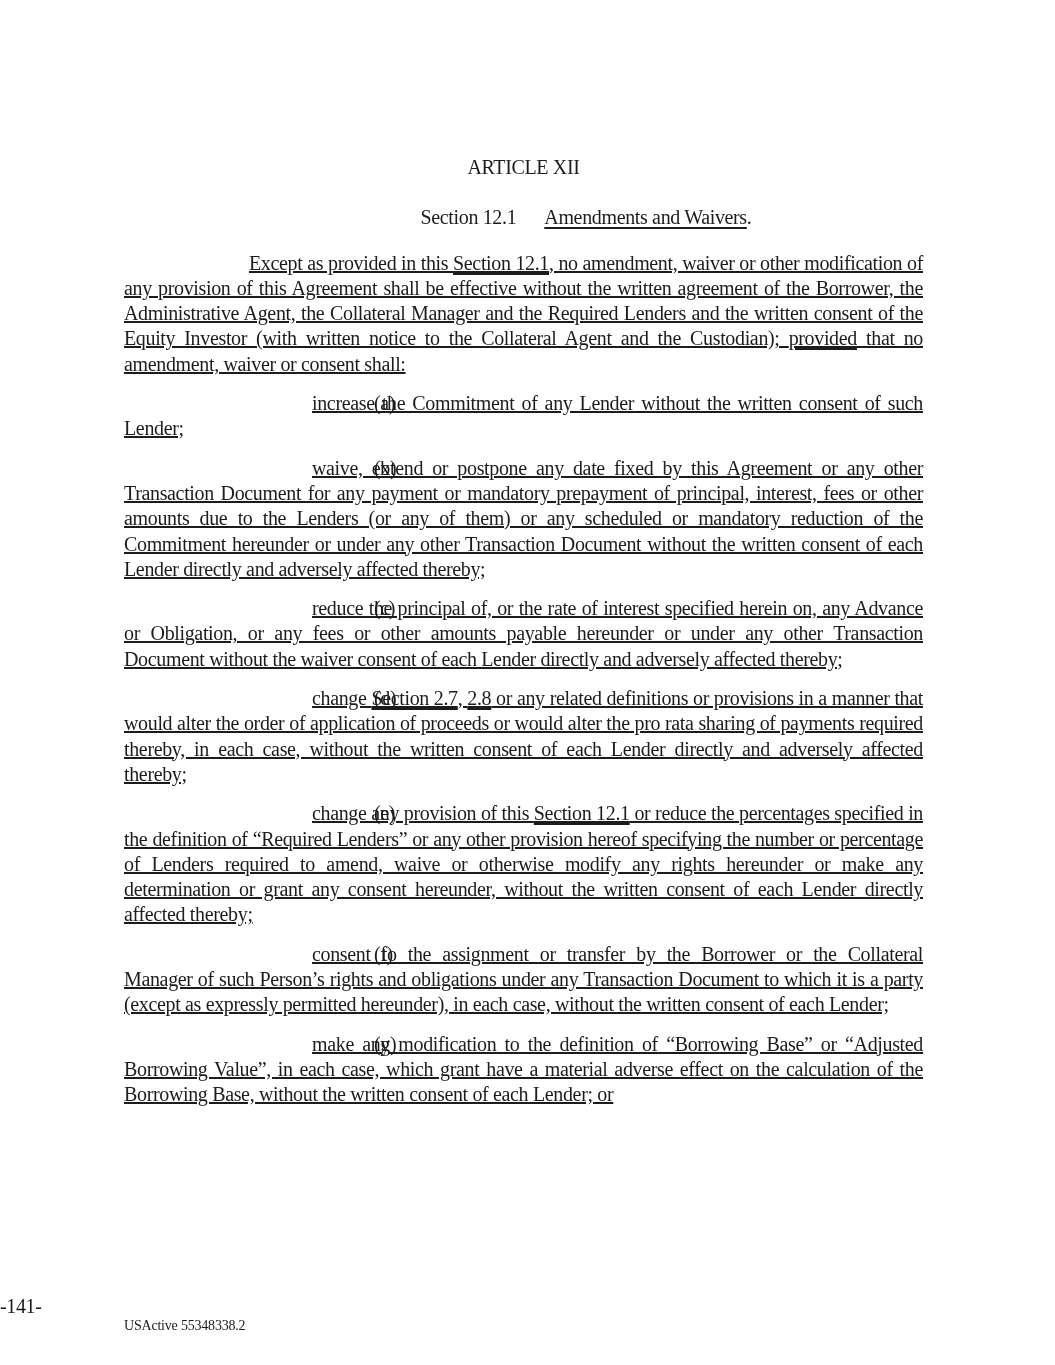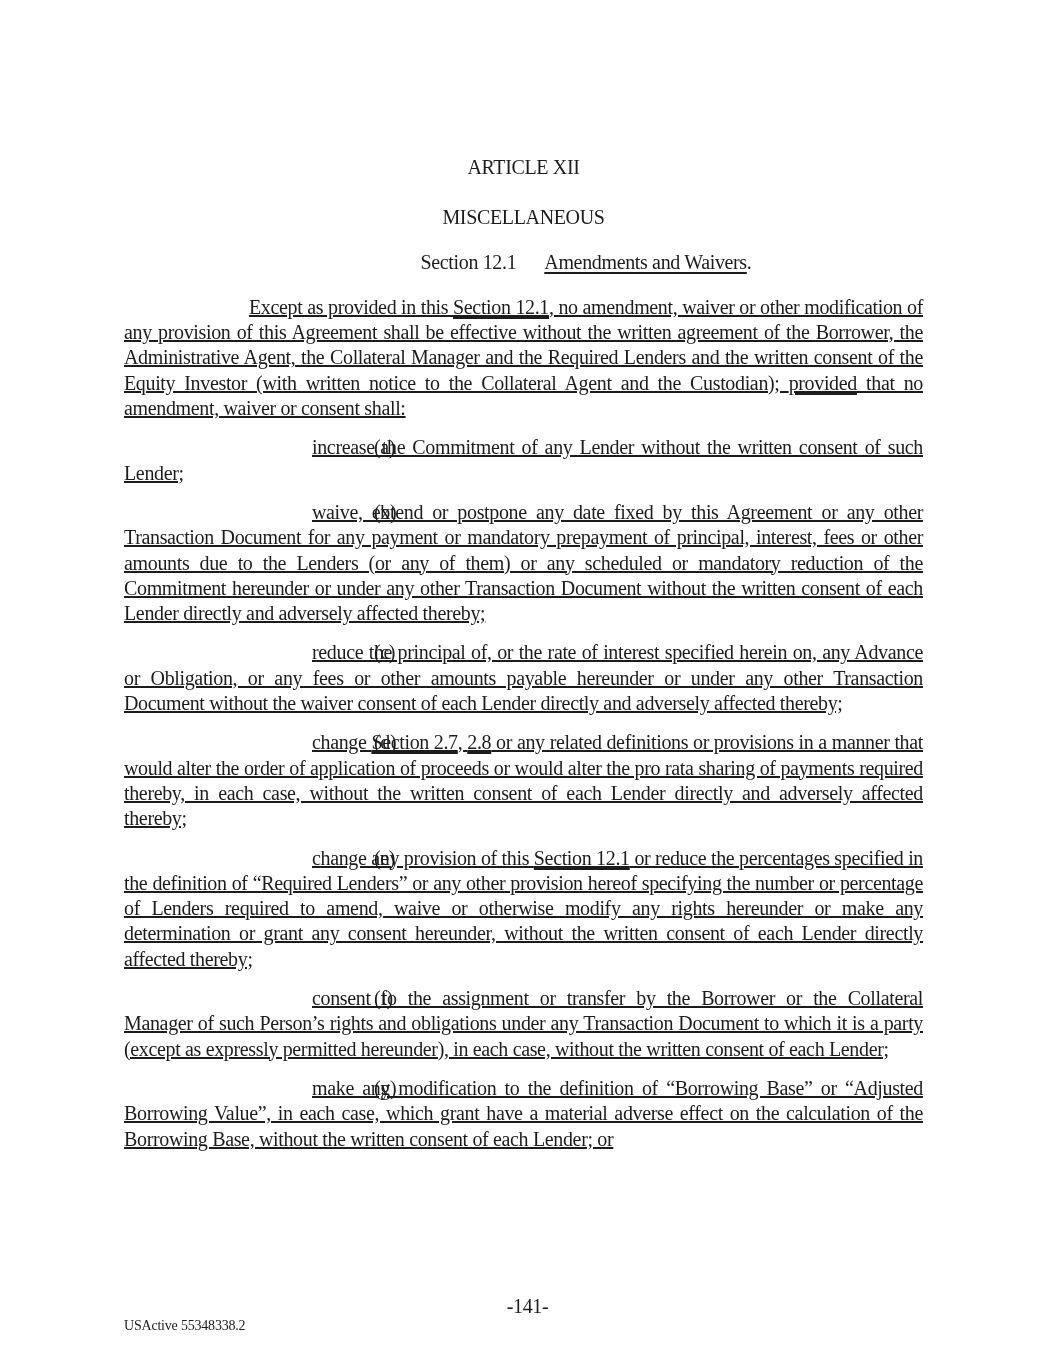--- a/index.html
+++ b/index.html
@@ -53,42 +53,41 @@
     width: 63px;
   }
   .u {
     text-decoration: underline;
     text-underline-offset: 3px;
     text-decoration-thickness: 1.5px;
   }
   .footer-page-number {
     position: absolute;
     top: 1262px;
-    left: 12px;
+    left: 0;
     right: 0;
-    text-align: center;
+    text-align: left;
   }
   .footer-doc-id {
     position: absolute;
     top: 1285px;
     left: 124px;
     font-size: 14px;
     line-height: 18px;
     letter-spacing: -0.2px;
   }
 </style>
 </head>
 <body>
 
 <div class="page">
   <div class="content">
 
     <div class="heading">ARTICLE XII</div>
 
-    <div class="heading heading-sub">MISCELLANEOUS</div>
 
     <p class="section-line"><span>Section 12.1</span><span class="tab-gap"></span><span class="u">Amendments and Waivers</span><span>.</span></p>
 
     <p class="para"><span>Except as provided in this </span><span class="u">Section 12.1</span><span>, no amendment, waiver or other modification of any provision of this Agreement shall be effective without the written agreement of the Borrower, the Administrative Agent, the Collateral Manager and the Required Lenders and the written consent of the Equity Investor (with written notice to the Collateral Agent and the Custodian); </span><span class="u">provided</span><span> that no amendment, waiver or consent shall:</span></p>
 
     <p class="para"><span class="clause-label">(a)</span><span>increase the Commitment of any Lender without the written consent of such Lender;</span></p>
 
     <p class="para"><span class="clause-label">(b)</span><span>waive, extend or postpone any date fixed by this Agreement or any other Transaction Document for any payment or mandatory prepayment of principal, interest, fees or other amounts due to the Lenders (or any of them) or any scheduled or mandatory reduction of the Commitment hereunder or under any other Transaction Document without the written consent of each Lender directly and adversely affected thereby;</span></p>
 
     <p class="para"><span class="clause-label">(c)</span><span>reduce the principal of, or the rate of interest specified herein on, any Advance or Obligation, or any fees or other amounts payable hereunder or under any other Transaction Document without the waiver consent of each Lender directly and adversely affected thereby;</span></p>

